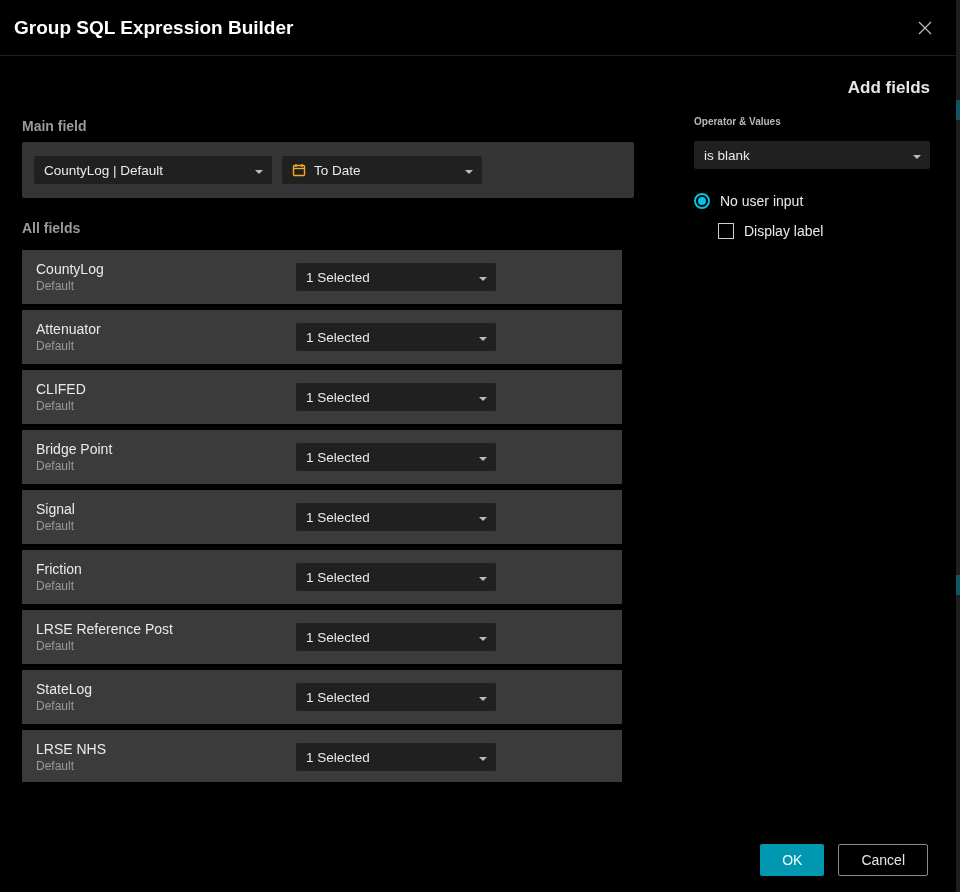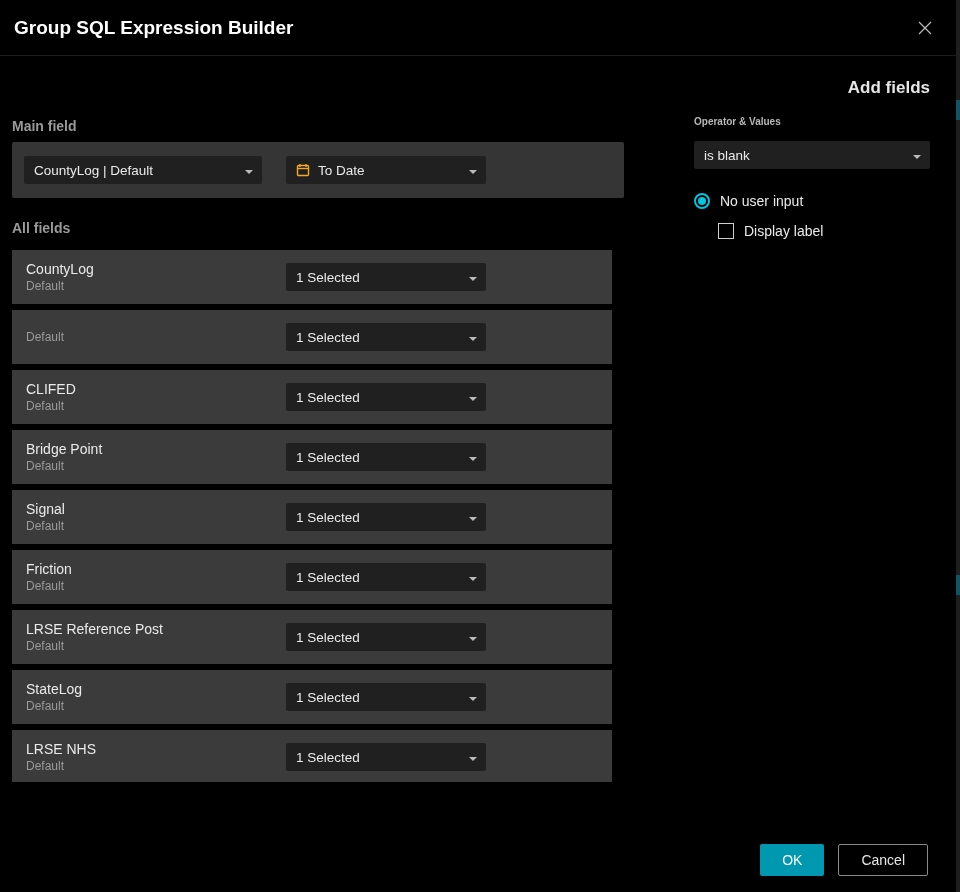--- a/index.html
+++ b/index.html
@@ -22,26 +22,26 @@
   .close { width:18px; height:18px; color:#bbb; cursor:pointer; }
   .close svg { width:18px; height:18px; stroke:#bbb; stroke-width:1.2; fill:none; }
 
   .body {
     flex:1; display:flex; flex-direction:column; padding:0; overflow:hidden;
   }
   .section-heading { padding:22px 26px 10px 26px; font-size:17px; font-weight:600; color:#e6e6e6;text-align:right; }
   .subheading { color:#9a9a9a; font-size:14px; font-weight:600; padding:10px 26px 8px 26px; }
 
   .columns { flex:1; display:flex; overflow:hidden; }
-  .left-col { flex:0 0 660px; display:flex; flex-direction:column; padding-left:12px; padding-right:0; overflow:hidden; }
+  .left-col { flex:0 0 660px; display:flex; flex-direction:column; padding-left:22px; padding-right:0; overflow:hidden; }
   .divider { width:1px; background:#555; margin:12px 22px 12px 12px; align-self:stretch; }
   .right-col { flex:1; padding-right:26px; padding-top:0; }
 
   .mainfield-box {
-    background:#353535; border-radius:2px; padding:14px 12px; display:flex; gap:24px;
+    background:#353535; border-radius:2px; padding:14px 12px; display:flex; gap:10px;
     width:612px;
   }
   .select {
     background:#202020; height:28px; display:flex; align-items:center; justify-content:space-between;
     padding:0 8px 0 10px; font-size:13.5px; color:#eaeaea; border-radius:2px; cursor:pointer;
     position:relative;
   }
   .select .chev { width:10px; height:10px; }
   .select .chev svg { width:10px; height:10px; fill:#bbb; }
   .select.mainfield { flex:0 0 238px; }
@@ -162,20 +162,21 @@
               </div>
               <div class="select field-select">
                 <span>1 Selected</span>
                 <span class="chev"><svg viewBox="0 0 10 10">
                     <path d="M1 3 L5 7 L9 3 Z"></path>
                   </svg></span>
               </div>
             </div>
             <div class="field-row">
               <div class="field-name-block">
+                <div class="field-name">Attenuator</div>
                 <div class="field-sub">Default</div>
               </div>
               <div class="select field-select">
                 <span>1 Selected</span>
                 <span class="chev"><svg viewBox="0 0 10 10">
                     <path d="M1 3 L5 7 L9 3 Z"></path>
                   </svg></span>
               </div>
             </div>
             <div class="field-row">

